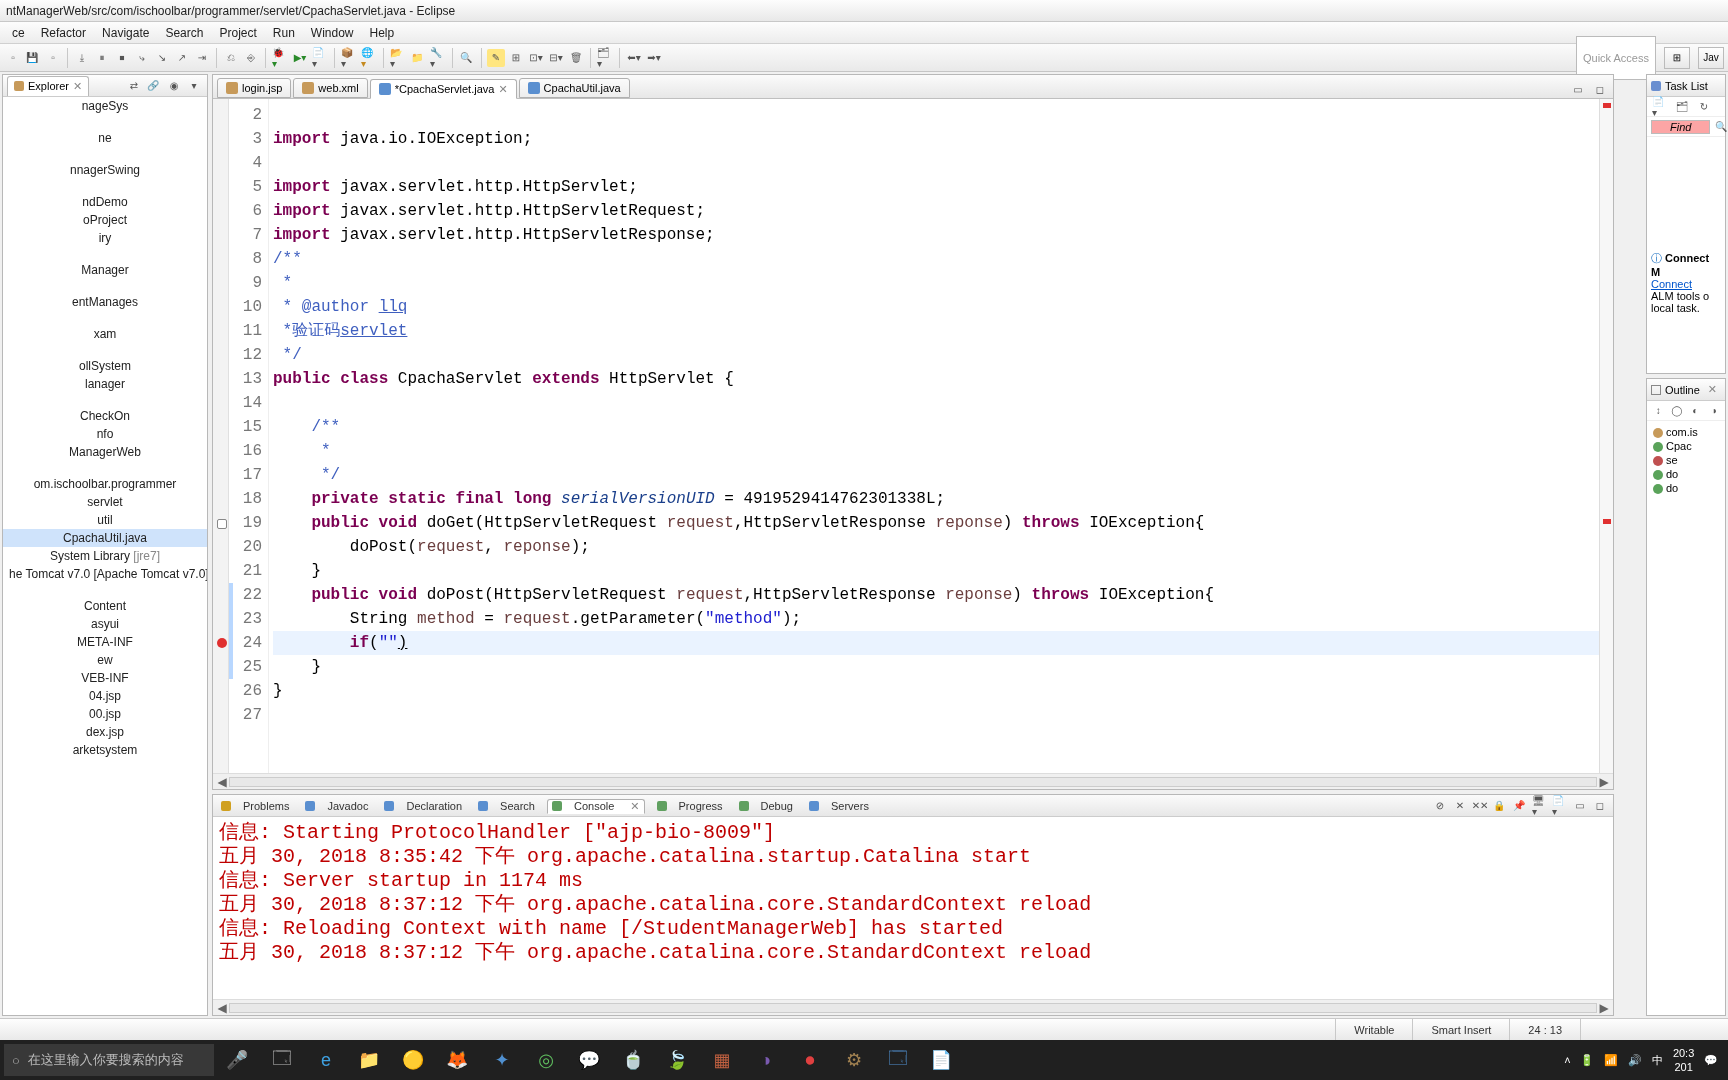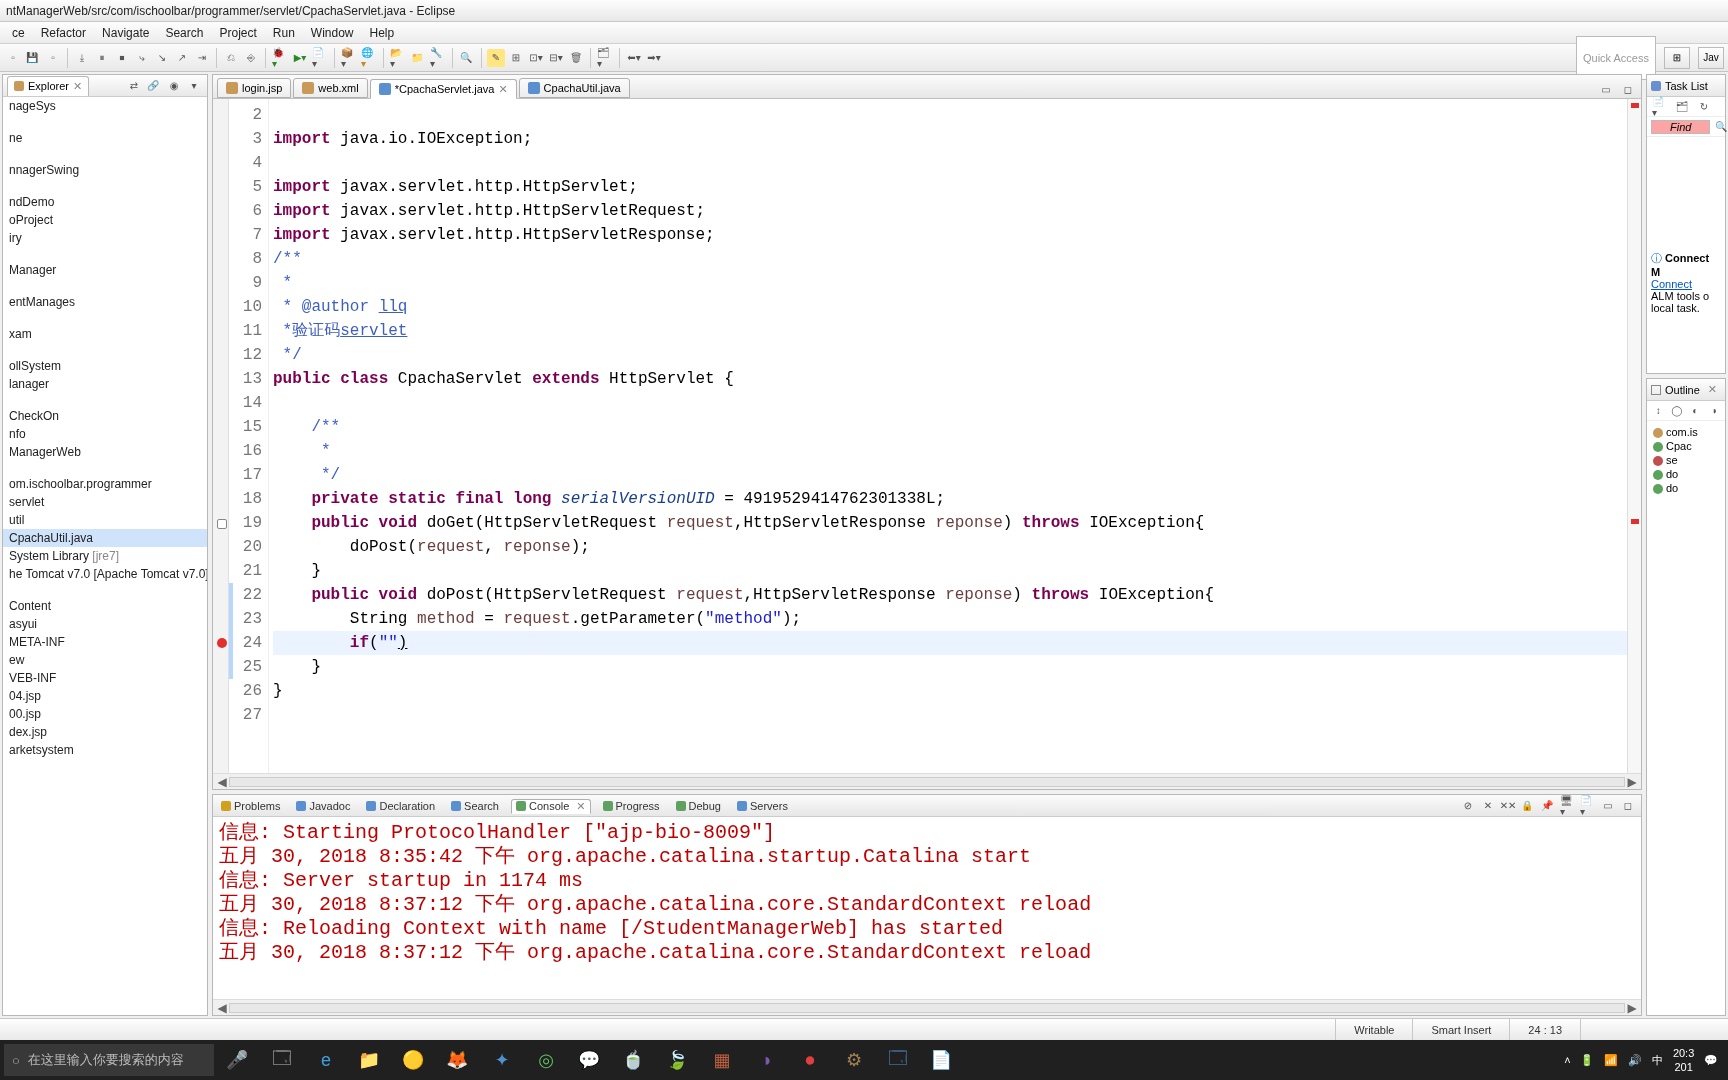--- a/index.html
+++ b/index.html
@@ -254,21 +254,21 @@
     align-items: center;
     background: linear-gradient(#fbfbfb,#e7e7e7);
     border-bottom: 1px solid #ccc;
     font-size: 11px;
     padding: 0 4px;
     gap: 8px;
   }
   .ctab {
     display: inline-flex;
     align-items: center;
-    gap: 3px;
+    gap: 12px;
     color: #333;
     padding: 0 4px;
   }
   .ctab.active {
     background: #fff;
     border: 1px solid #b0b0b0;
     border-bottom: 1px solid #fff;
     border-radius: 3px 3px 0 0;
     margin-bottom: -1px;
   }
@@ -280,20 +280,21 @@
     font-family: Consolas,"Courier New",monospace;
     font-size: 20px;
     line-height: 24px;
     padding: 4px 6px;
   }
   .c-info { color: #bf0000; }
   .right-col {
     width: 84px;
     display: flex;
     flex-direction: column;
+    margin-left: 28px;
   }
   .task-panel, .outline-panel {
     border: 1px solid #b8b8b8;
     margin: 2px;
     background: #fff;
     display: flex;
     flex-direction: column;
   }
   .task-panel { height: 300px; }
   .outline-panel { flex: 1; }
@@ -456,21 +457,21 @@
   <span class="qa">Quick Access</span>
   <span class="persp-btn">⊞</span>
   <span class="persp-btn">
       <span>Jav</span>
     </span>
 </div>
 
 <div class="workbench">
 
   <div class="left-col">
-    <div class="panel" style="flex:1;">
+    <div class="panel" style="flex:1;text-align:center;">
       <div class="panel-header">
         <span class="explorer-tab">
           <span style="width:10px;height:10px;background:#c79a5a;border-radius:2px;display:inline-block;margin-right:4px;"></span>
           <span>Explorer</span>
           <span class="close-x">✕</span>
         </span>
         <span style="margin-left:auto;display:flex;gap:2px;">
           <span class="tb-btn">⇄</span>
           <span class="tb-btn">🔗</span>
           <span class="tb-btn">◉</span>

